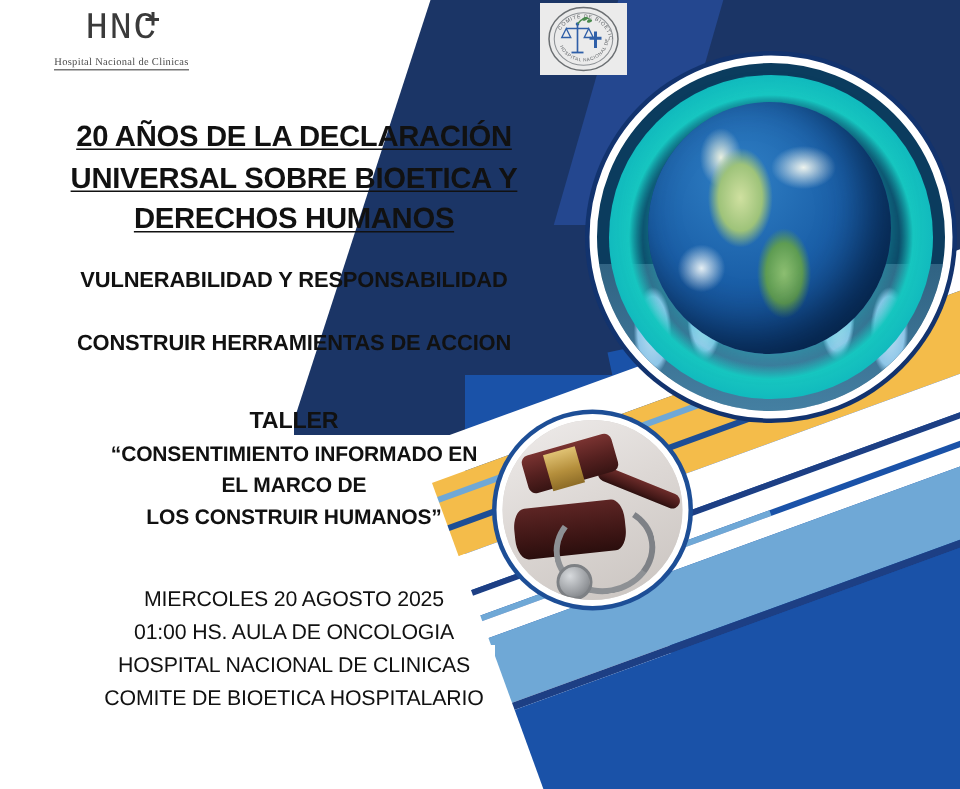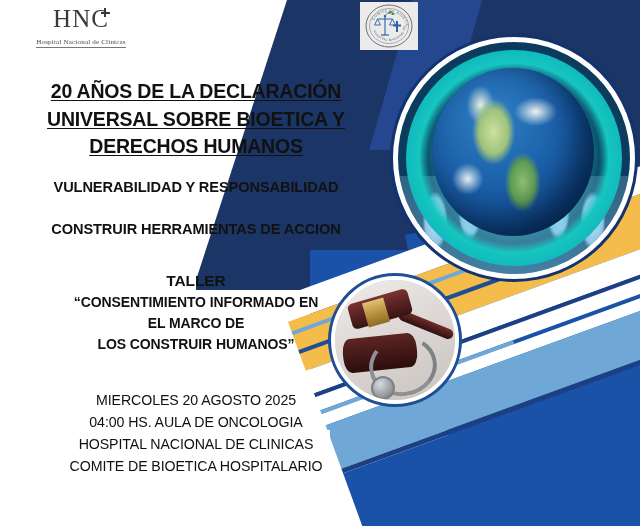--- a/index.html
+++ b/index.html
@@ -104,21 +104,21 @@
 
   
   .hnc-logo {
     position: absolute;
     left: 28px; top: 6px;
     width: 106px; height: 42px;
     text-align: center;
     line-height: 1;
   }
   .hnc-mark {
-    font-family: Liberation Serif, serif;
+    font-family: Liberation Mono, monospace;
     font-size: 25px;
     letter-spacing: 1px;
     color: #3a3a3a;
     position: relative;
     display: inline-block;
   }
   .hnc-cross {
     position: absolute;
     right: -1px; top: 2px;
     width: 9px; height: 9px;
@@ -402,19 +402,19 @@
       <div>TALLER</div>
       <div class="taller-q">
         <span>“CONSENTIMIENTO INFORMADO EN</span><br>
         <span>EL MARCO DE</span><br>
         <span>LOS CONSTRUIR HUMANOS”</span>
       </div>
     </div>
 
     <div class="details">
       <div>MIERCOLES 20 AGOSTO 2025</div>
-      <div>04:00 HS. AULA DE ONCOLOGIA</div>
+      <div>01:00 HS. AULA DE ONCOLOGIA</div>
       <div>HOSPITAL NACIONAL DE CLINICAS</div>
       <div>COMITE DE BIOETICA HOSPITALARIO</div>
     </div>
 
   </div>
 </div>
 
 </body></html>

